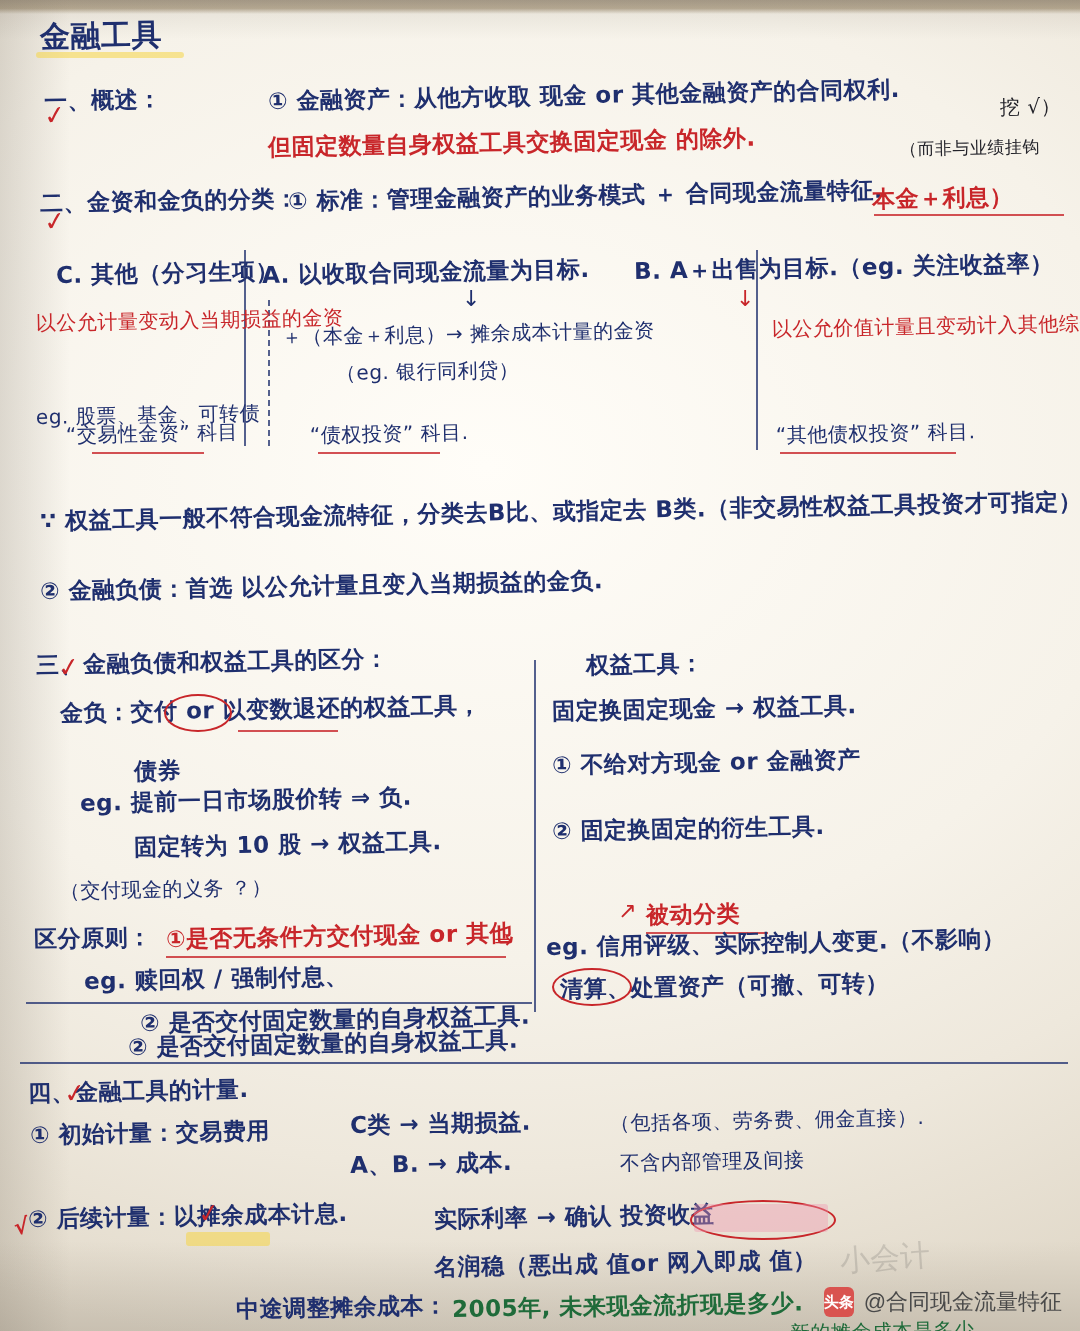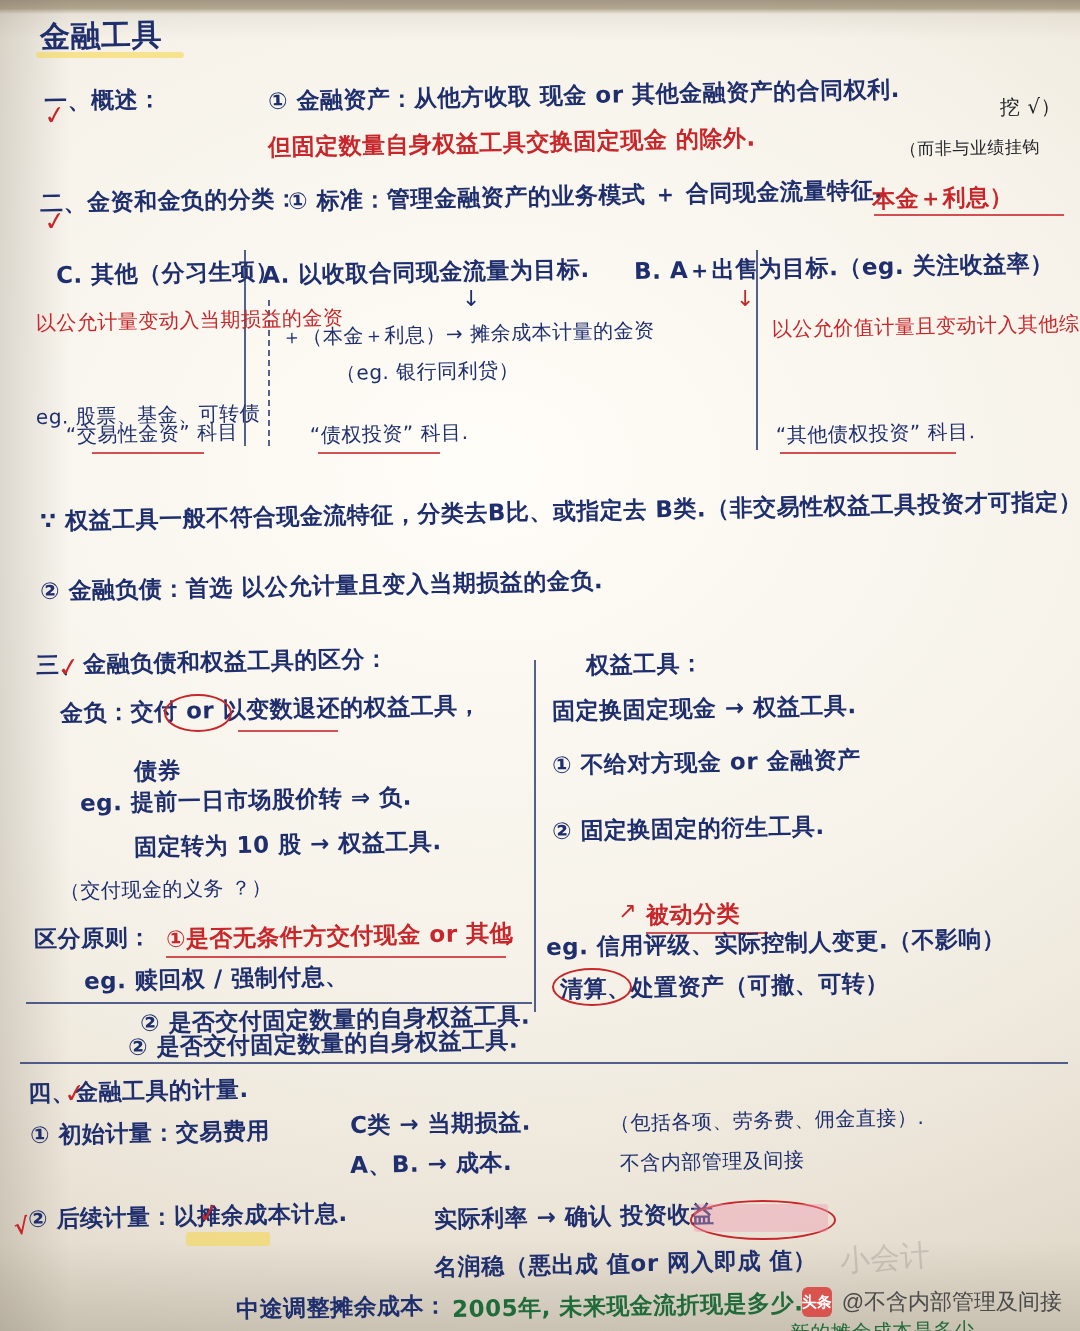--- a/index.html
+++ b/index.html
@@ -262,15 +262,15 @@
 
   <div class="hw t-lg blue slant" style="left:434px; top:1254px;">名润稳（悪出成 值or 网入即成 值）</div>
 
   <div class="hw t-lg blue slant" style="left:236px; top:1296px;">中途调整摊余成本：</div>
   <div class="hw t-lg green slant" style="left:452px; top:1296px;">2005年, 未来现金流折现是多少.</div>
   <div class="hw t-md green slant" style="left:790px; top:1322px;">新的摊余成本是多少.</div>
 
   <div class="wm-ghost">小会计</div>
   <div class="watermark">
     <span class="wm-logo">头条</span>
-    <span>@不含内部管理及间接</span>
+    <span>@合同现金流量特征</span>
   </div>
 </div>
 
 </body></html>

